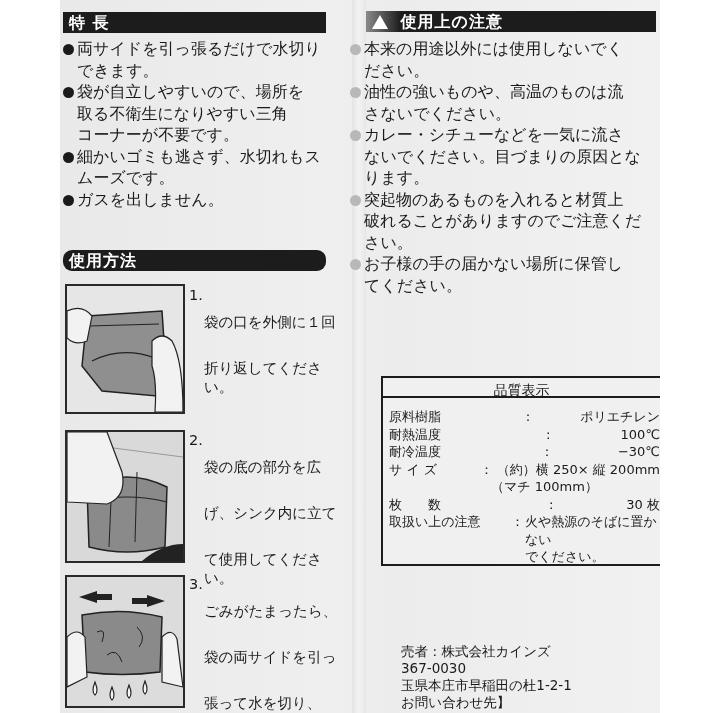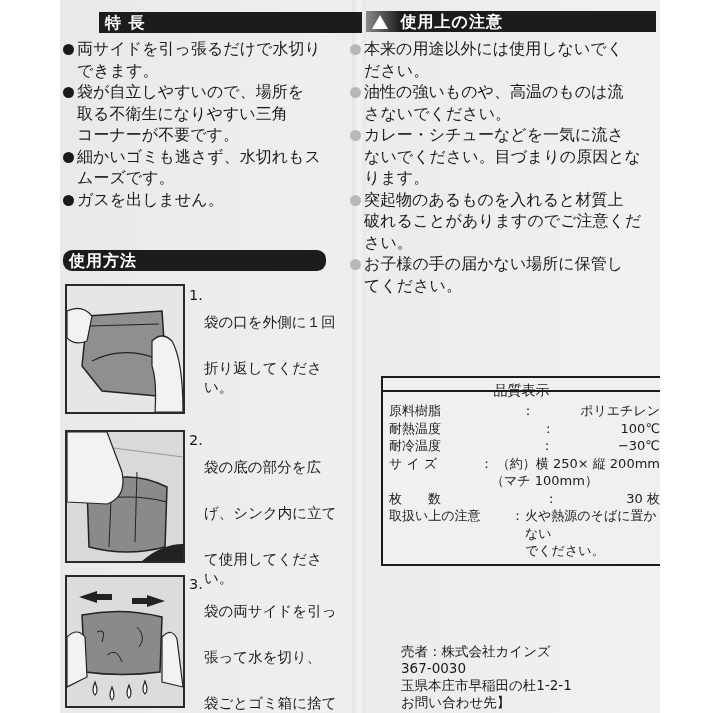--- a/index.html
+++ b/index.html
@@ -27,21 +27,21 @@
       position: absolute;
       background: #1c1c1c;
       color: #ffffff;
       font-weight: bold;
       font-size: 16px;
       height: 21px;
       line-height: 21px;
       padding-left: 6px;
       letter-spacing: 1px;
     }
-    .sec-features { left: 63px; top: 12px; width: 263px; margin-left: 36px; }
+    .sec-features { left: 63px; top: 12px; width: 263px; }
     .sec-usage { left: 63px; top: 250px; width: 263px; border-radius: 9px; }
     .sec-caution { left: 366px; top: 11px; width: 290px; background: linear-gradient(90deg,#8a8a8a 0%, #1c1c1c 12%); }
     .warn-icon {
       display: inline-block; width: 0; height: 0;
       border-left: 8px solid transparent; border-right: 8px solid transparent;
       border-bottom: 14px solid #ffffff;
       vertical-align: -2px; margin-right: 6px;
     }
     .list {
       position: absolute;
@@ -80,21 +80,21 @@
     .step-body { padding-left: 15px; display: block; margin-top: 27px; }
     .quality-box {
       position: absolute;
       left: 381px; top: 376px;
       width: 279px; height: 190px;
       border: 2px solid #1c1c1c;
       border-right: none;
       background: #f0f0f0;
     }
     .quality-title {
-      height: 14px; line-height: 24px; text-align: center;
+      height: 20px; line-height: 24px; text-align: center;
       border-bottom: 2px solid #1c1c1c;
       font-size: 14px;
     }
     .quality-rows {
       padding: 10px 0 0 6px;
       font-size: 13px;
       line-height: 17.5px;
     }
     .q-row { display: flex; justify-content: space-between; }
     .q-label { width: 88px; flex-shrink: 0; }
@@ -195,20 +195,21 @@
     <g fill="#f5f5f5" stroke="#222" stroke-width="1.2">
       <path d="M28 105 Q24 115 28 118 Q32 115 28 105 Z"></path>
       <path d="M45 110 Q41 120 45 123 Q49 120 45 110 Z"></path>
       <path d="M62 108 Q58 118 62 121 Q66 118 62 108 Z"></path>
       <path d="M78 104 Q74 114 78 117 Q82 114 78 104 Z"></path>
     </g>
   </svg>
 </div>
 <div class="step-text step3-text">
   <span class="step-num">3.</span>
+  <span class="step-body">ごみがたまったら、</span>
   <span class="step-body">袋の両サイドを引っ</span>
   <span class="step-body">張って水を切り、</span>
   <span class="step-body">袋ごとゴミ箱に捨て</span>
   <span class="step-body">てください。</span>
 </div>
 
 <div class="section-header sec-caution">
   <span class="warn-icon"></span>
   <span>使用上の注意</span>
 </div>

